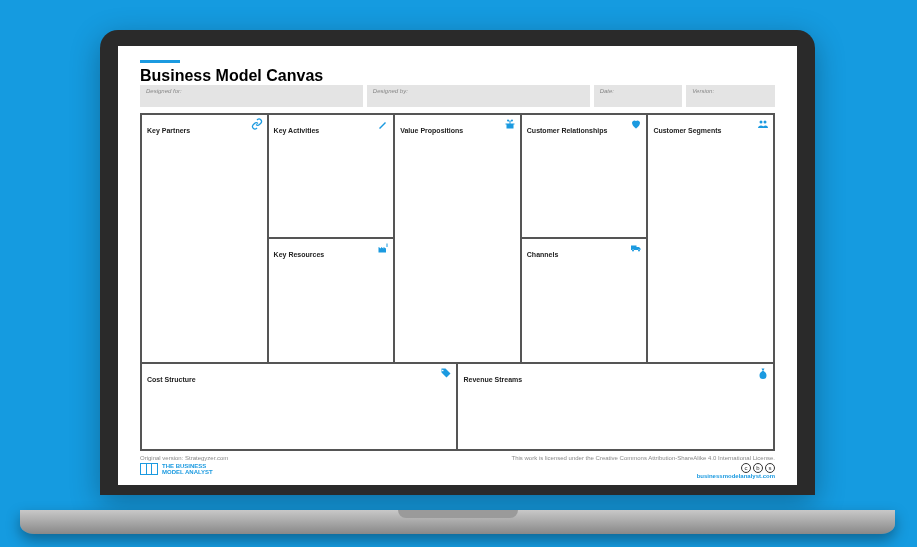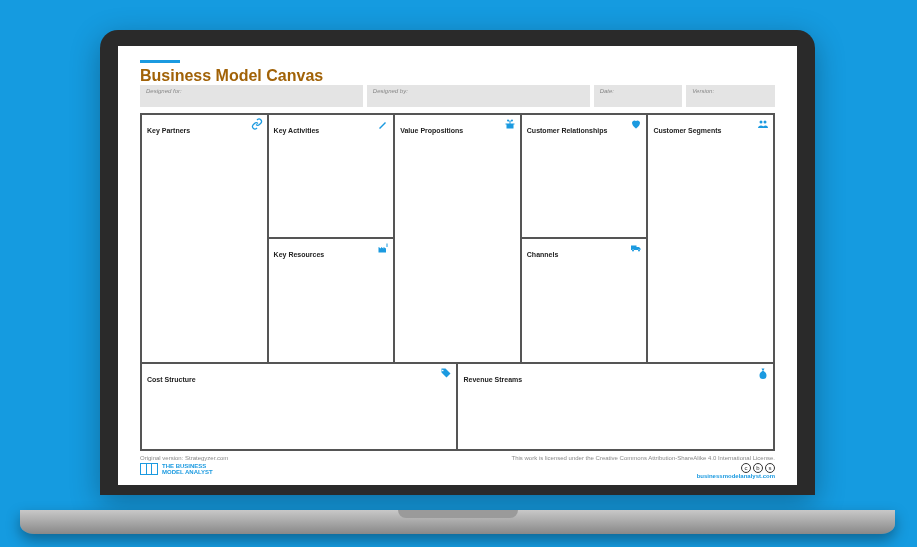--- a/index.html
+++ b/index.html
@@ -55,21 +55,21 @@
   .doc {
     padding: 14px 22px 6px 22px;
     height: 100%;
     display: flex;
     flex-direction: column;
   }
   .title-accent {
     width: 40px; height: 3px; background:#1b9ae0; margin-bottom:4px;
   }
   .doc-title {
-    font-size: 16px; font-weight: bold; color:#a16207; 
+    font-size: 16px; font-weight: bold; color:#000000; 
   }
   .meta-row {
     display:flex; gap:4px; margin-bottom:6px;
   }
   .meta-box {
     background:#e4e4e4;
     height:22px;
     padding:3px 6px;
     font-size:6px;
     color:#888;

